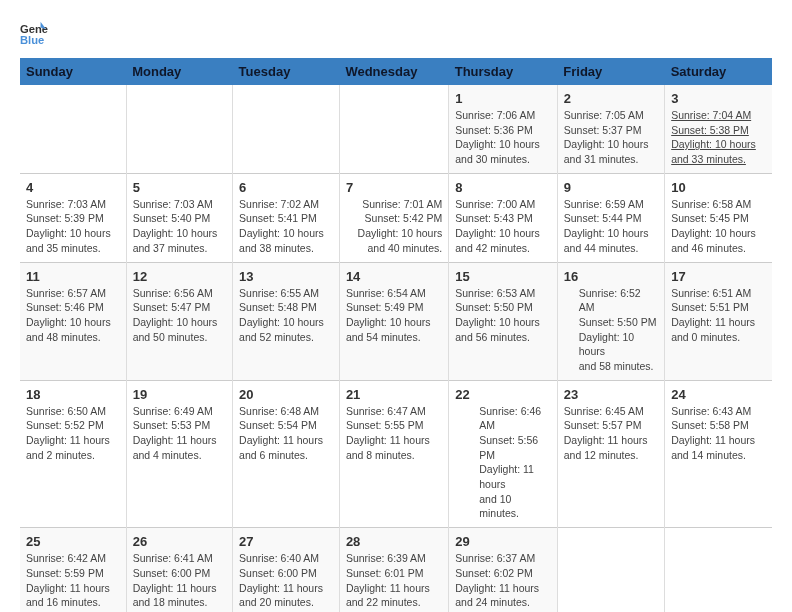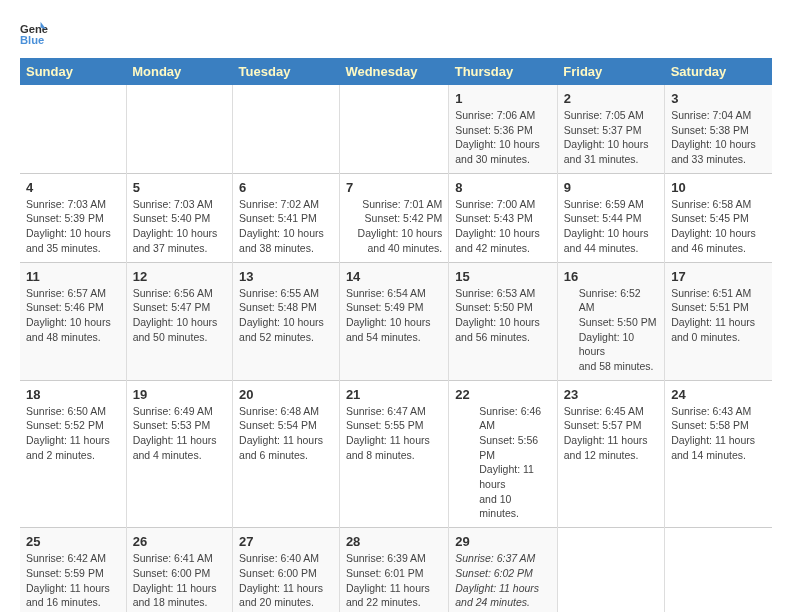--- a/index.html
+++ b/index.html
@@ -37,21 +37,21 @@
       font-size: 16px;
       color: #555;
     }
     table {
       width: 100%;
       border-collapse: collapse;
       font-size: 11px;
     }
     thead tr th {
       background-color: #3a7fc1;
-      color: #fef9c3;
+      color: #0f172a;
       padding: 6px 6px;
       text-align: left;
       font-size: 13px;
       font-weight: bold;
     }
     tbody tr {
       border-bottom: 1px solid #ccc;
     }
     tbody tr:last-child {
       border-bottom: none;
@@ -133,21 +133,21 @@
         </td>
         <td>
           <span class="day-number">2</span>
           <div class="day-detail" style="white-space: pre-line;">Sunrise: 7:05 AM
 Sunset: 5:37 PM
 Daylight: 10 hours
 and 31 minutes.</div>
         </td>
         <td>
           <span class="day-number">3</span>
-          <div class="day-detail" style="white-space: pre-line;">Sunrise: 7:04 AM
+          <div class="day-detail" style="white-space: pre-line; text-decoration: underline;">Sunrise: 7:04 AM
 Sunset: 5:38 PM
 Daylight: 10 hours
 and 33 minutes.</div>
         </td>
       </tr>
       <tr>
         <td>
           <span class="day-number">4</span>
           <div class="day-detail" style="white-space: pre-line;">Sunrise: 7:03 AM
 Sunset: 5:39 PM
@@ -323,21 +323,21 @@
         </td>
         <td>
           <span class="day-number">28</span>
           <div class="day-detail" style="white-space: pre-line;">Sunrise: 6:39 AM
 Sunset: 6:01 PM
 Daylight: 11 hours
 and 22 minutes.</div>
         </td>
         <td>
           <span class="day-number">29</span>
-          <div class="day-detail" style="white-space: pre-line; font-style: italic;">Sunrise: 6:37 AM
+          <div class="day-detail" style="white-space: pre-line;">Sunrise: 6:37 AM
 Sunset: 6:02 PM
 Daylight: 11 hours
 and 24 minutes.</div>
         </td>
         <td class="empty-cell"></td>
         <td class="empty-cell"></td>
       </tr>
     </tbody>
 </table>
 

